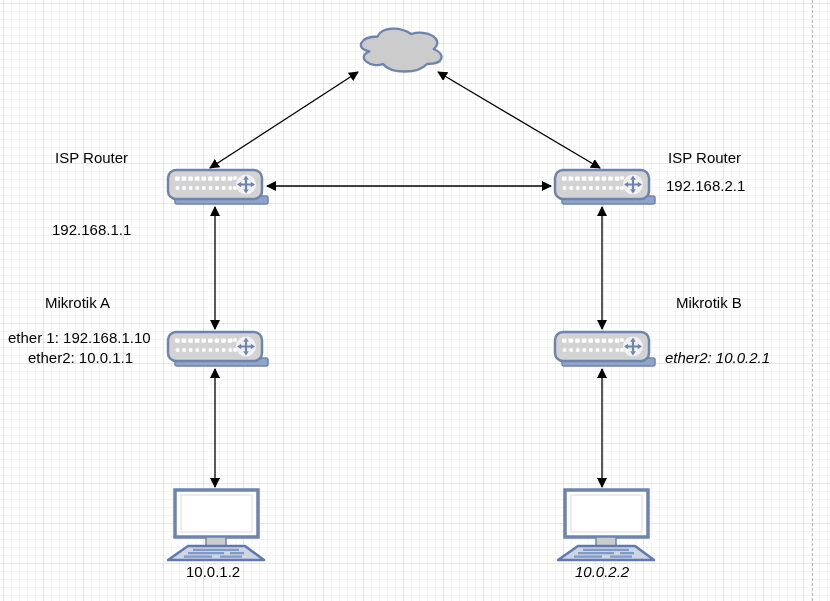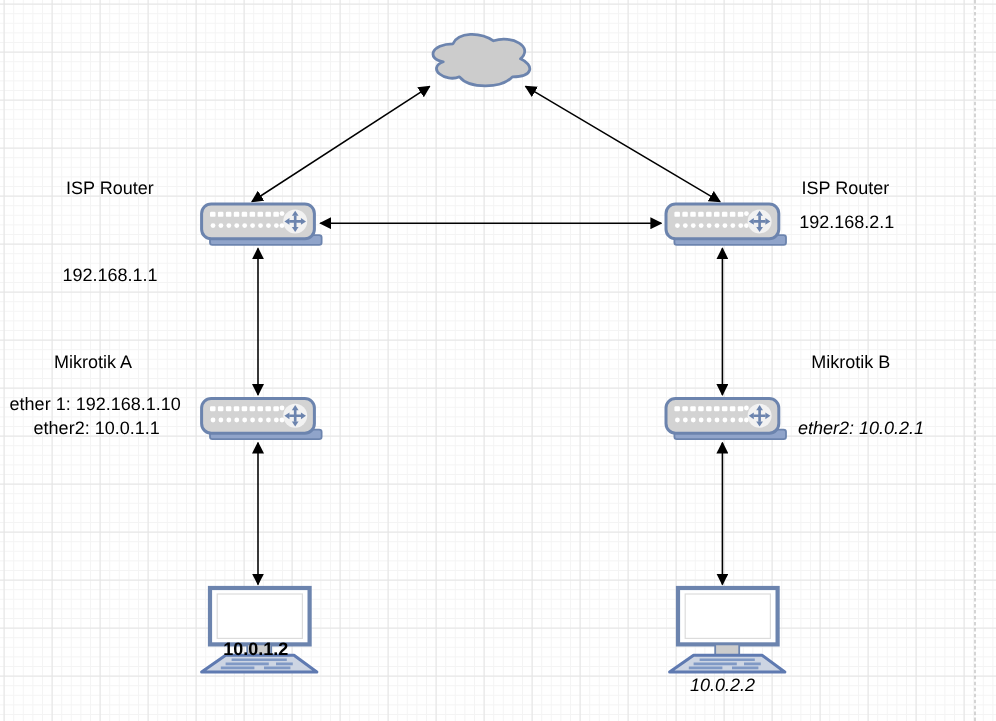--- a/index.html
+++ b/index.html
@@ -122,15 +122,15 @@
   <div class="label" style="left:668px;top:149px;">ISP Router</div>
   <div class="label" style="left:666px;top:177px;text-align:right;">192.168.2.1</div>
 
   <div class="label" style="left:10px;top:294px;margin-left:35px;">Mikrotik A</div>
   <div class="label" style="left:8px;top:329px;">ether 1: 192.168.1.10</div>
   <div class="label" style="left:8px;top:349px;margin-left:20px;">ether2: 10.0.1.1</div>
 
   <div class="label" style="left:676px;top:294px;">Mikrotik B</div>
   <div class="label" style="left:665px;top:349px;font-style:italic;">ether2: 10.0.2.1</div>
 
-  <div class="label" style="left:186px;top:533px;font-weight:bold;">10.0.1.2</div>
+  <div class="label" style="left:186px;top:563px;">10.0.1.2</div>
   <div class="label" style="left:575px;top:563px;font-style:italic;">10.0.2.2</div>
 </div>
 
 </body></html>

